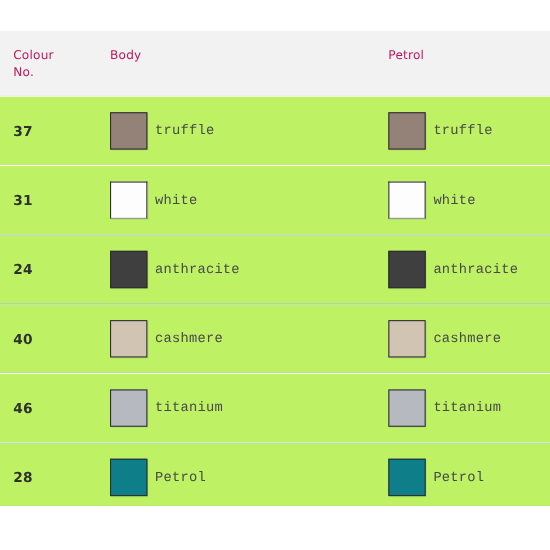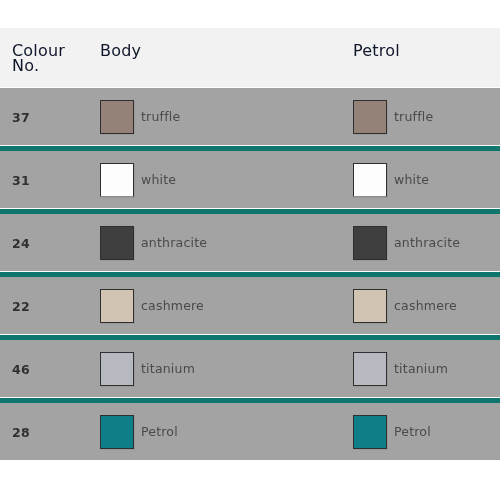--- a/index.html
+++ b/index.html
@@ -41,35 +41,35 @@
     content: "";
     position: absolute;
     left: 0; right: 0; bottom: -1px;
     height: 1px;
     background: #ffffff;
   }
 
   .th {
     position: absolute;
     top: 15px;
-    font-size: 16px;
+    font-size: 11px;
     line-height: 15px;
-    color: #0f172a;
+    color: #be185d;
     letter-spacing: 0.2px;
     white-space: pre-line;
   }
   .th-no    { left: 12px; }
   .th-body  { left: 100px; }
   .th-front { left: 353px; }
 
   .row {
     position: relative;
     height: 63px;
-    background: #a3a3a3;
-    border-bottom: 6px solid #0f766e;
+    background: #bef264;
+    border-bottom: 1px solid #0f766e;
     box-sizing: border-box;
   }
   .row::after {
     content: "";
     position: absolute;
     left: 0; right: 0; bottom: -1px;
     height: 1px;
     background: #fbfbfb;
   }
 
@@ -107,20 +107,21 @@
     border-color: #2f2f2f;
     border-bottom-color: #8d8d8d;
   }
 
   .swatch-label {
     margin-left: 7px;
     font-size: 12.5px;
     color: #4a4a4a;
     letter-spacing: 0.2px;
     white-space: nowrap;
+    font-family: Liberation Mono, monospace;
   }
 </style>
 </head>
 <body>
 
 <div id="page">
 
   <div id="colour-table">
 
     <div class="thead">
@@ -158,21 +159,21 @@
           <div class="variant variant-body">
             <div class="swatch" style="background: rgb(63, 63, 63);"></div>
             <div class="swatch-label">anthracite</div>
           </div>
           <div class="variant variant-front">
             <div class="swatch" style="background: rgb(63, 63, 63);"></div>
             <div class="swatch-label">anthracite</div>
           </div>
         </div>
         <div class="row">
-          <div class="cell-no">22</div>
+          <div class="cell-no">40</div>
           <div class="variant variant-body">
             <div class="swatch" style="background: rgb(210, 196, 178);"></div>
             <div class="swatch-label">cashmere</div>
           </div>
           <div class="variant variant-front">
             <div class="swatch" style="background: rgb(210, 196, 178);"></div>
             <div class="swatch-label">cashmere</div>
           </div>
         </div>
         <div class="row">

